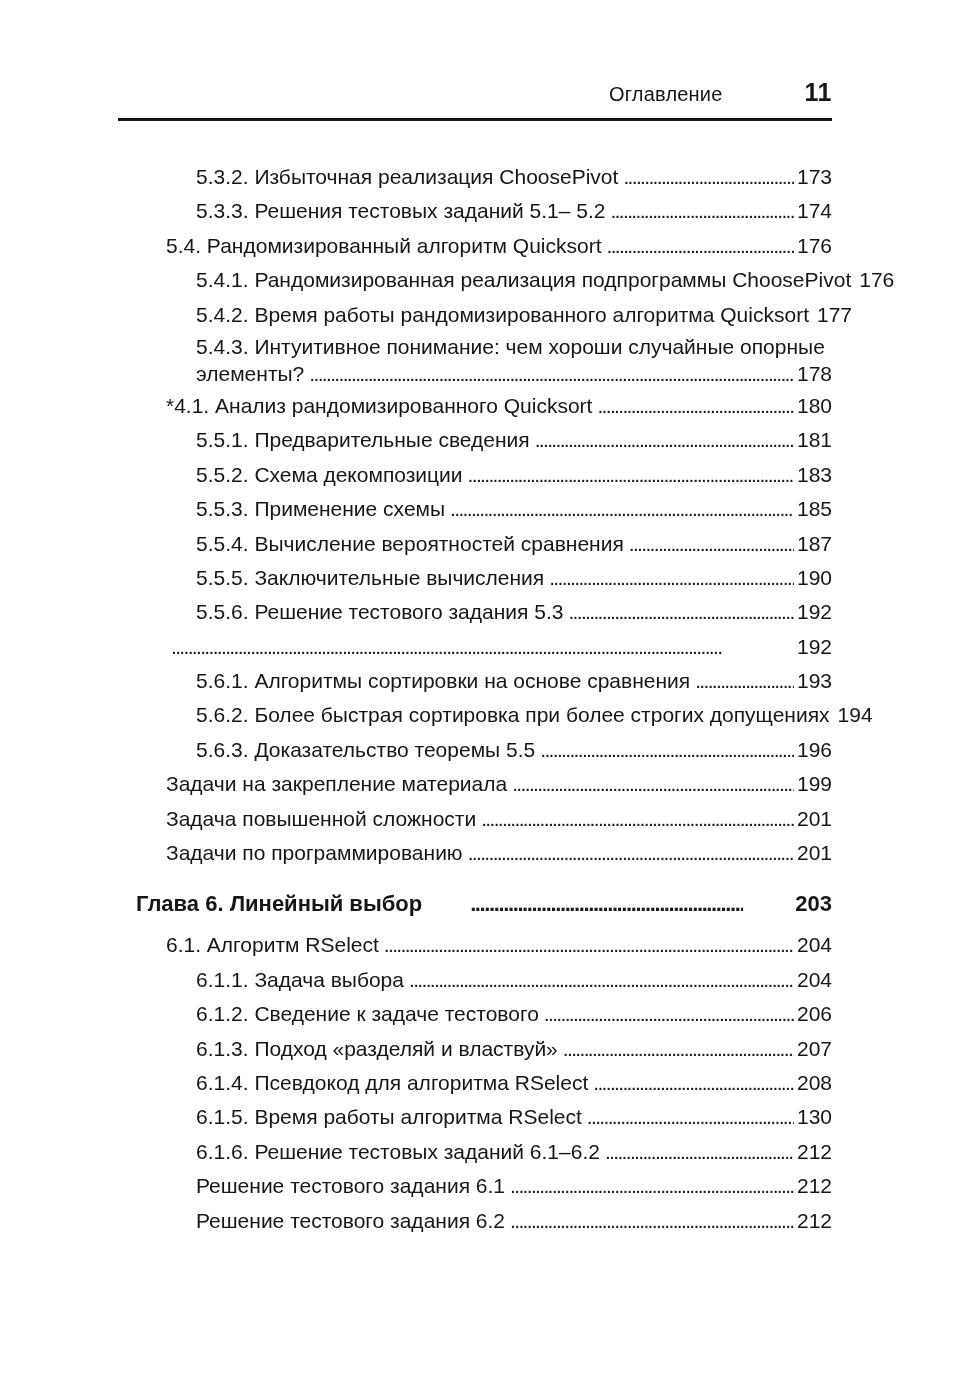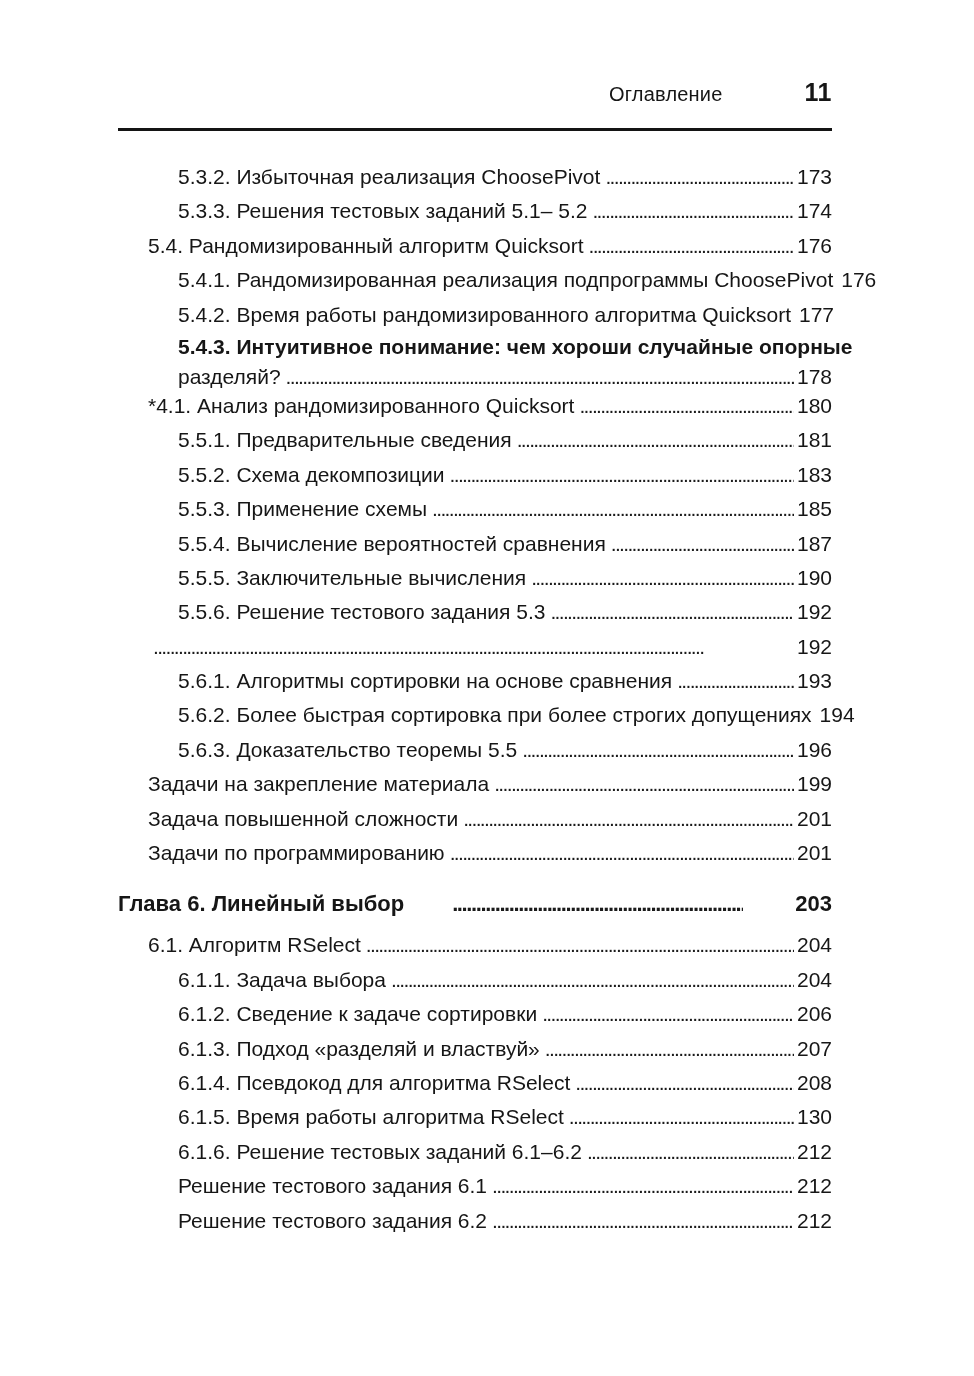--- a/index.html
+++ b/index.html
@@ -20,21 +20,21 @@
   .page-header {
     position: absolute;
     left: 118px;
     right: 142px;
     top: 78px;
     height: 34px;
     display: flex;
     justify-content: flex-end;
     align-items: baseline;
     border-bottom: 3px solid #141414;
-    padding-bottom: 16px;
+    padding-bottom: 6px;
     box-sizing: content-box;
   }
   .running-title {
     font-size: 20px;
     font-weight: 400;
     letter-spacing: 0.2px;
   }
   .header-page-num {
     font-size: 25px;
     font-weight: 700;
@@ -44,25 +44,26 @@
 
   
   .toc {
     position: absolute;
     left: 118px;
     right: 142px;
     top: 160px;
   }
   .entry {
     display: flex;
-    align-items: flex-end;
+    align-items: flex-start;
     height: 34.4px;
     line-height: 34.4px;
     font-size: 21px;
     white-space: nowrap;
+    margin-left: 18px;
   }
   .entry .t {
     flex: 0 0 auto;
   }
   .entry .leader {
     flex: 1 1 auto;
     overflow: hidden;
     margin: 0 3px 0 5px;
     color: #1b1b1b;
   }
@@ -89,21 +90,20 @@
     margin-top: 14px;
     margin-bottom: 4px;
     gap: 43px;
   }
   .lvl0 .pg { padding-left: 6px; }
 
   
   .entry.cont-first {
     height: 30px;
     line-height: 30px;
-    font-weight: bold;
   }
   .entry.cont-second {
     height: 27px;
     line-height: 24px;
   }
 </style>
 </head>
 <body>
 
 <div class="page-header">
@@ -134,21 +134,21 @@
     </div>
     <div class="entry lvl2">
       <span class="t">5.4.2. Время работы рандомизированного алгоритма Quicksort</span>
       <span class="leader"></span>
       <span class="pg">177</span>
     </div>
     <div class="entry lvl2 cont-first">
       <span class="t">5.4.3. Интуитивное понимание: чем хороши случайные опорные</span>
     </div>
     <div class="entry lvl2 cont-second">
-      <span class="t">разделяй?</span>
+      <span class="t">элементы?</span>
       <span class="leader"></span>
       <span class="pg">178</span>
     </div>
     <div class="entry lvl1">
       <span class="t">*4.1. Анализ рандомизированного Quicksort</span>
       <span class="leader"></span>
       <span class="pg">180</span>
     </div>
     <div class="entry lvl2">
       <span class="t">5.5.1. Предварительные сведения</span>
@@ -223,21 +223,21 @@
       <span class="t">6.1. Алгоритм RSelect</span>
       <span class="leader"></span>
       <span class="pg">204</span>
     </div>
     <div class="entry lvl2">
       <span class="t">6.1.1. Задача выбора</span>
       <span class="leader"></span>
       <span class="pg">204</span>
     </div>
     <div class="entry lvl2">
-      <span class="t">6.1.2. Сведение к задаче сортировки</span>
+      <span class="t">6.1.2. Сведение к задаче тестового</span>
       <span class="leader"></span>
       <span class="pg">206</span>
     </div>
     <div class="entry lvl2">
       <span class="t">6.1.3. Подход «разделяй и властвуй»</span>
       <span class="leader"></span>
       <span class="pg">207</span>
     </div>
     <div class="entry lvl2">
       <span class="t">6.1.4. Псевдокод для алгоритма RSelect</span>

